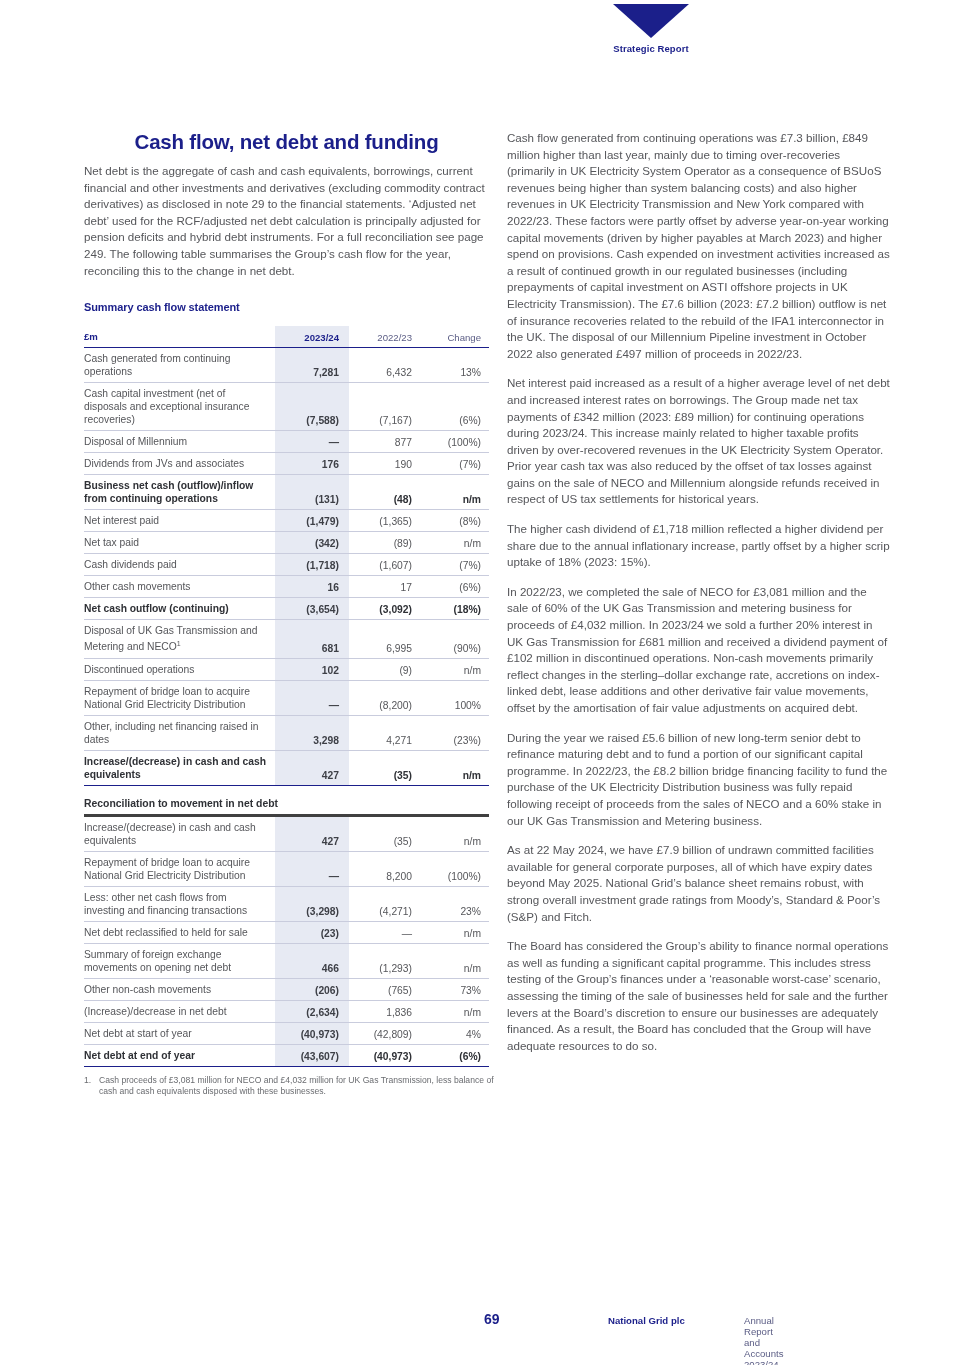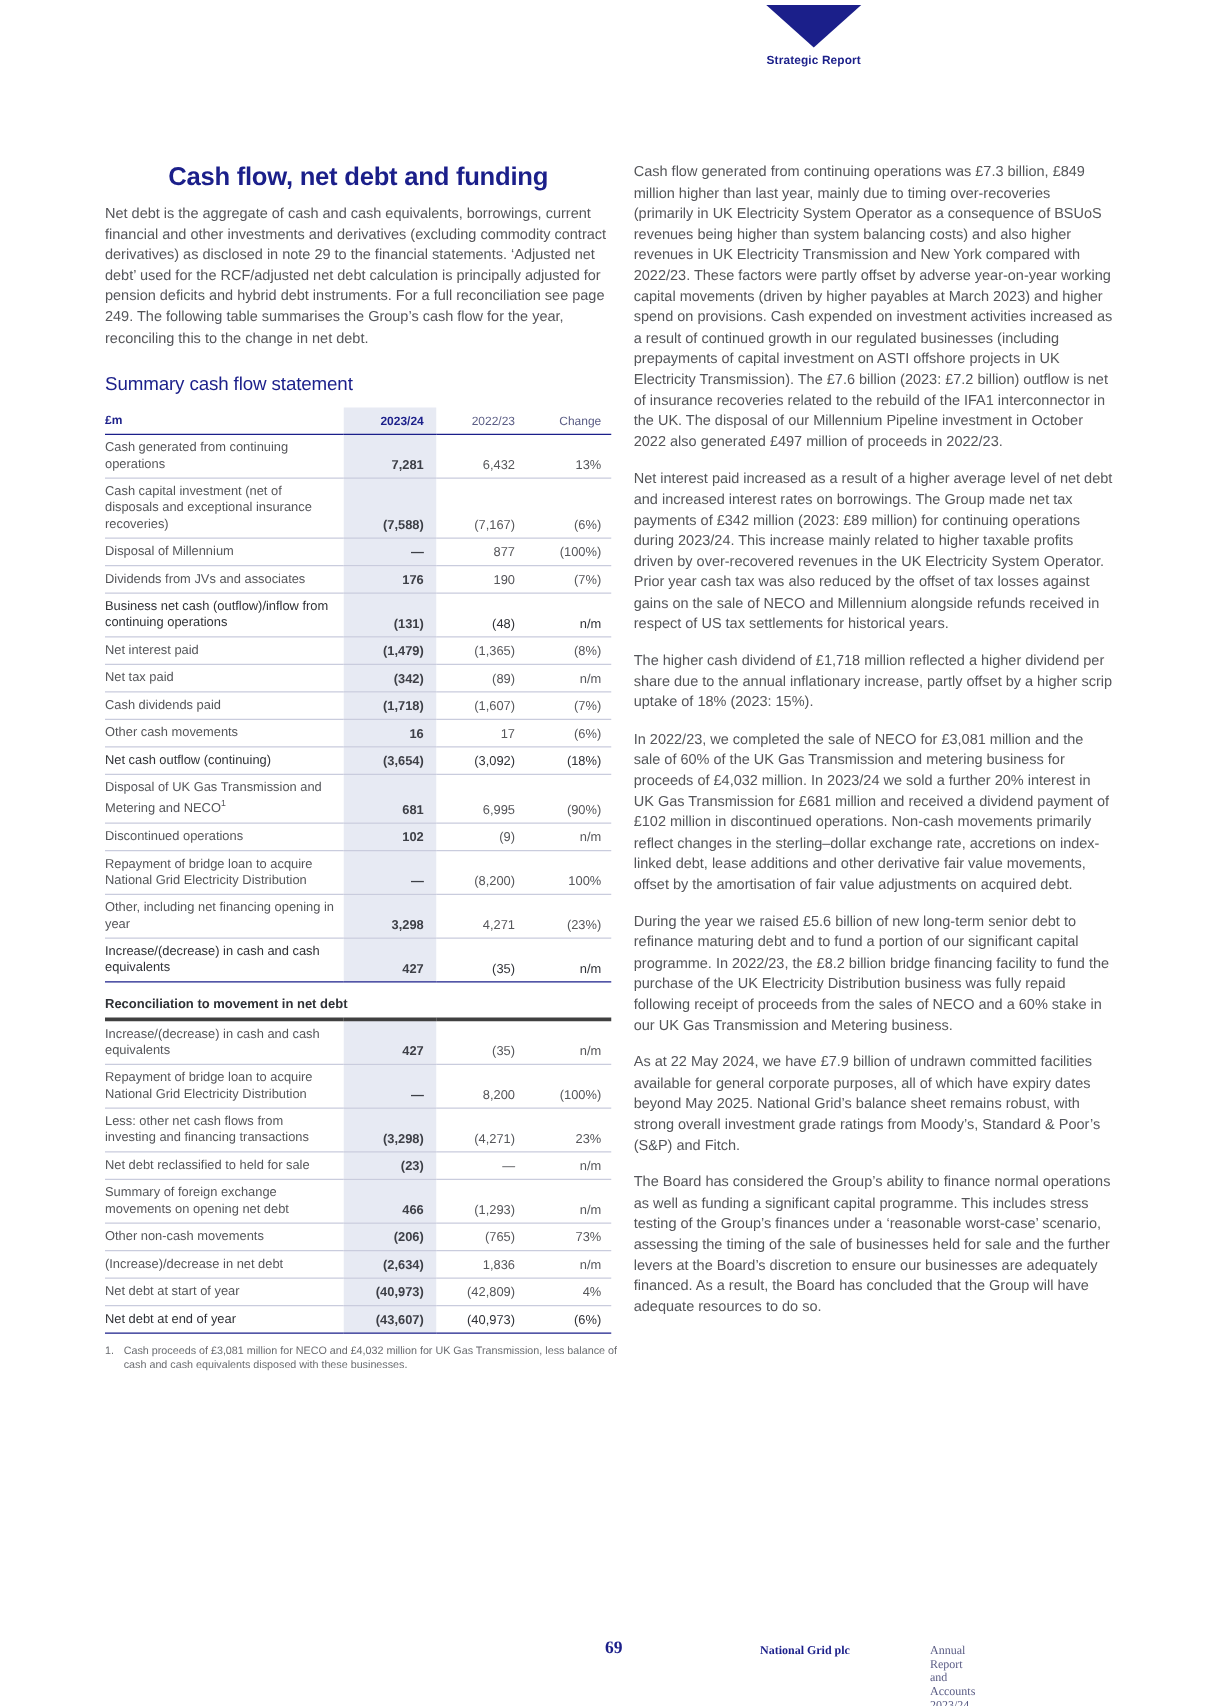--- a/index.html
+++ b/index.html
@@ -70,23 +70,23 @@
   h1.section-title {
     font-size: 20.5px;
     line-height: 24px;
     font-weight: bold;
     color: #1b1f8a;
     margin: 0 0 9px 0;
     letter-spacing: -0.2px;
     text-align: center;
   }
   h2.sub-title {
-    font-size: 15px;
+    font-size: 11px;
     line-height: 19px;
-    font-weight: normal;
+    font-weight: bold;
     color: #1b1f8a;
     margin: 19px 0 9px 0;
     letter-spacing: -0.1px;
   }
   p.body-text {
     font-size: 11.6px;
     line-height: 16.6px;
     margin: 0 0 13px 0;
     color: #55565a;
   }
@@ -135,21 +135,21 @@
   tr.head th {
     font-size: 9.6px;
     color: #1b1f8a;
     font-weight: bold;
     padding-bottom: 4px;
     border-bottom: 1.6px solid #1b1f8a;
   }
   tr.head th.prev, tr.head th.chg { font-weight: normal; color: #5b5d85; }
   tr.head th.cur { color: #1b1f8a; }
 
-  tr.bold td { font-weight: normal; color: #2f3136; }
+  tr.bold td { font-weight: bold; color: #2f3136; }
   tr.bold td.lbl { color: #2f3136; }
   tr.rule-top td { border-top: 1.4px solid #1b1f8a; }
   tr.rule-strong td { border-bottom: 1.4px solid #1b1f8a; }
   tr.spacer td {
     height: 7px;
     padding: 0;
     border-bottom: none;
     background: none !important;
   }
   tr.spacer td.cur { background: none; }
@@ -175,21 +175,20 @@
   }
   p.footnote .fn-num { display: inline-block; width: 15px; text-indent: 0; }
 
   
   #page-footer {
     position: absolute;
     left: 0;
     bottom: 34px;
     width: 769px;
     height: 20px;
-    font-family: Liberation Serif, serif;
   }
   #footer-page-number {
     position: absolute;
     left: 484px;
     top: 0;
     font-size: 14px;
     font-weight: bold;
     color: #1b1f8a;
   }
   #footer-company {
@@ -328,21 +327,21 @@
         </tr>
 
         <tr>
           <td class="lbl">Repayment of bridge loan to acquire National Grid Electricity Distribution</td>
           <td class="num cur">—</td>
           <td class="num">(8,200)</td>
           <td class="num">100%</td>
         </tr>
 
         <tr>
-          <td class="lbl">Other, including net financing opening in year</td>
+          <td class="lbl">Other, including net financing raised in dates</td>
           <td class="num cur">3,298</td>
           <td class="num">4,271</td>
           <td class="num">(23%)</td>
         </tr>
 
         <tr class="bold rule-top rule-strong">
           <td class="lbl">Increase/(decrease) in cash and cash equivalents</td>
           <td class="num cur">427</td>
           <td class="num">(35)</td>
           <td class="num">n/m</td>

